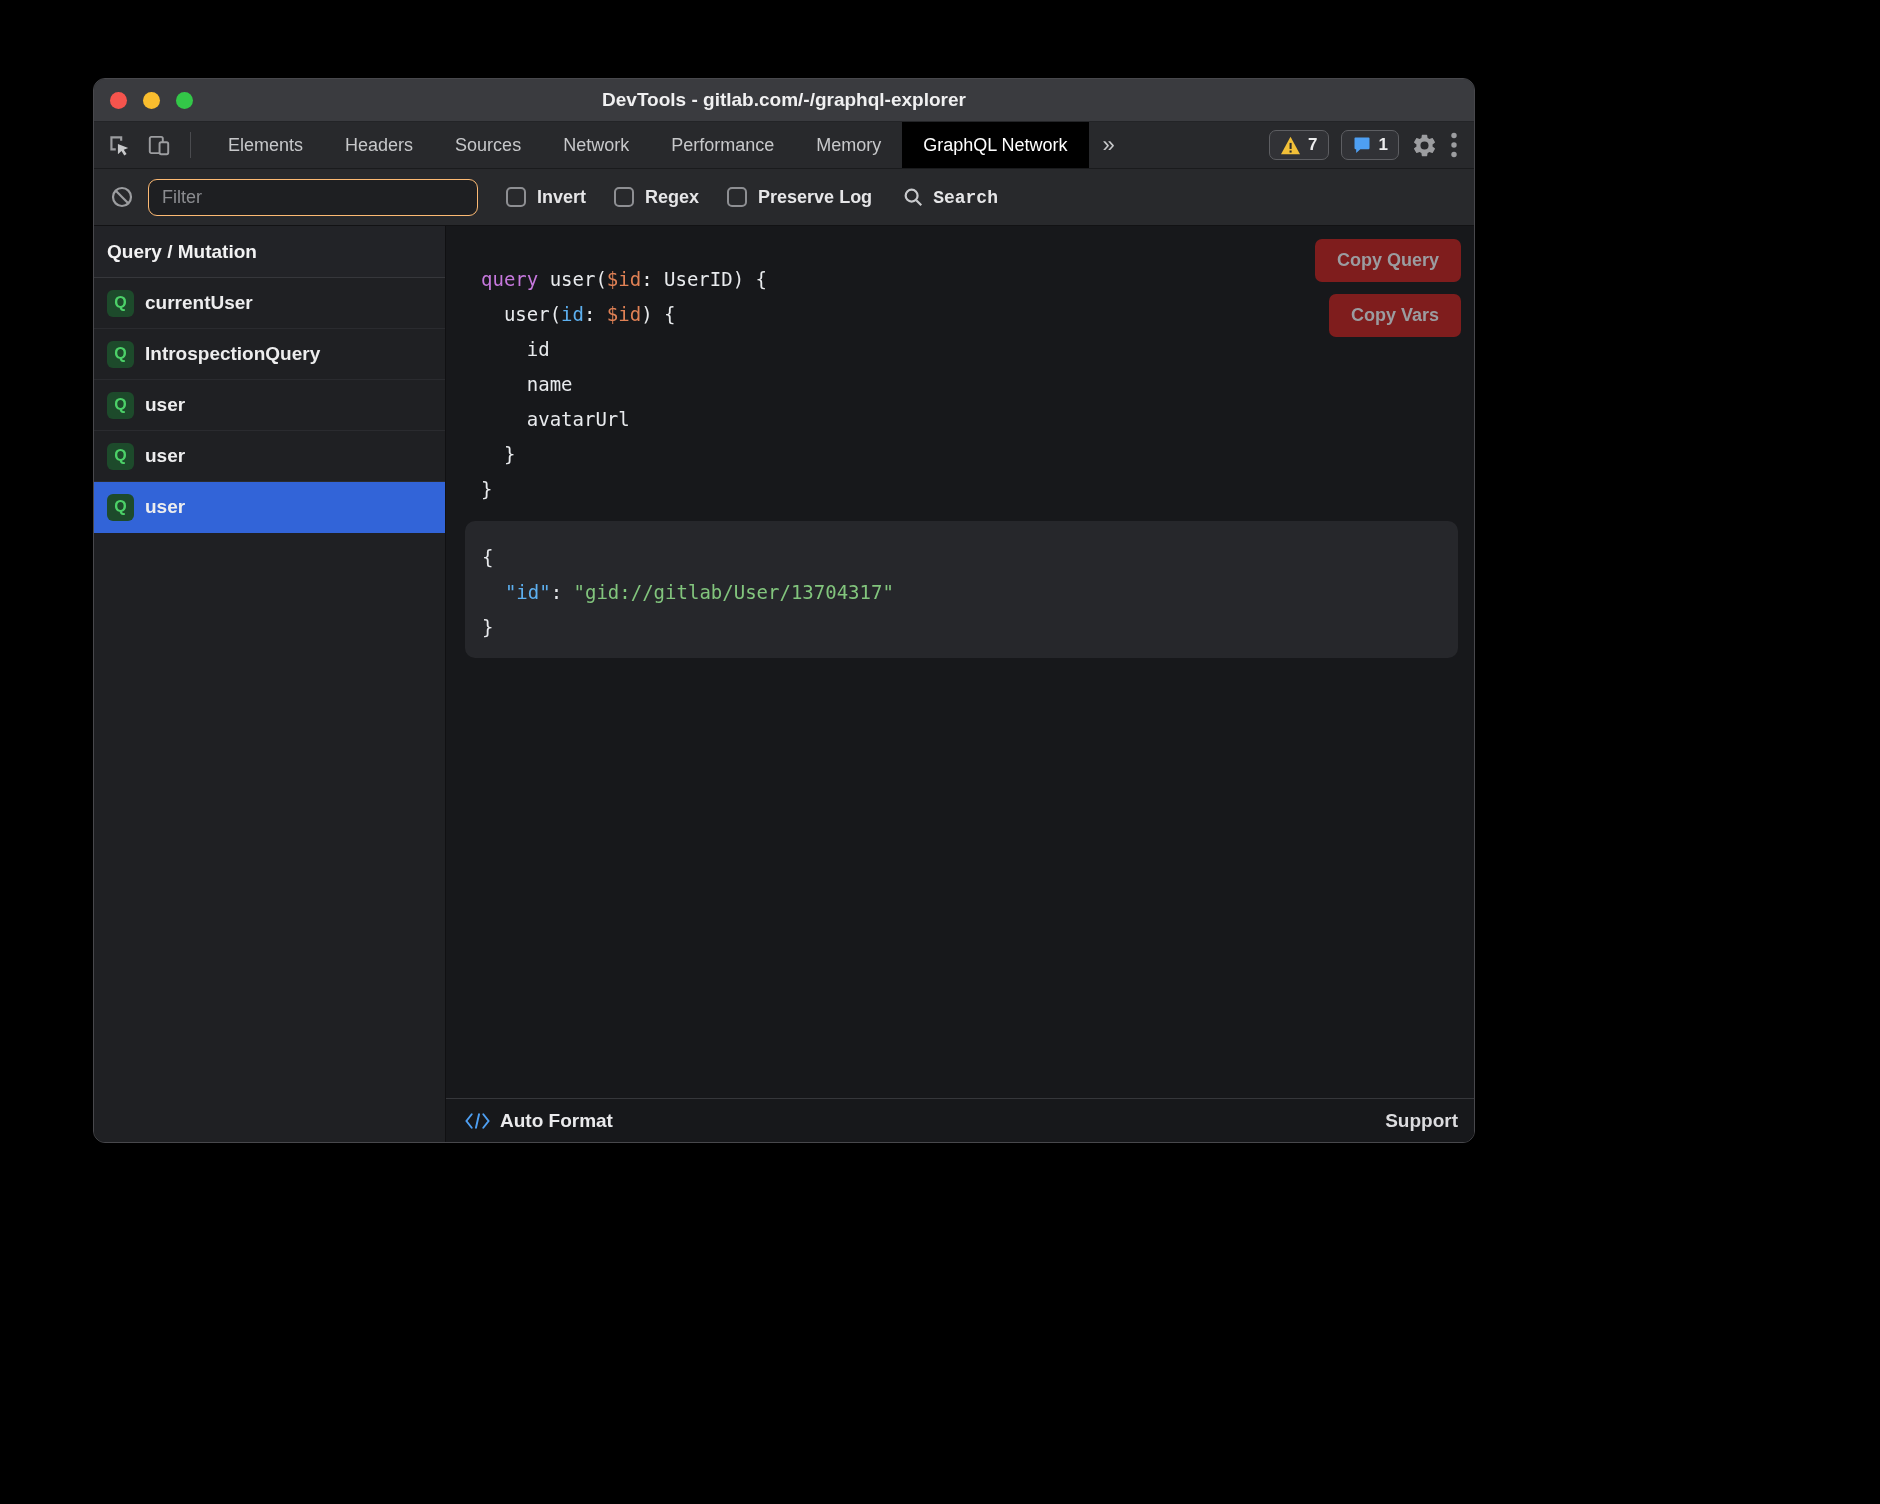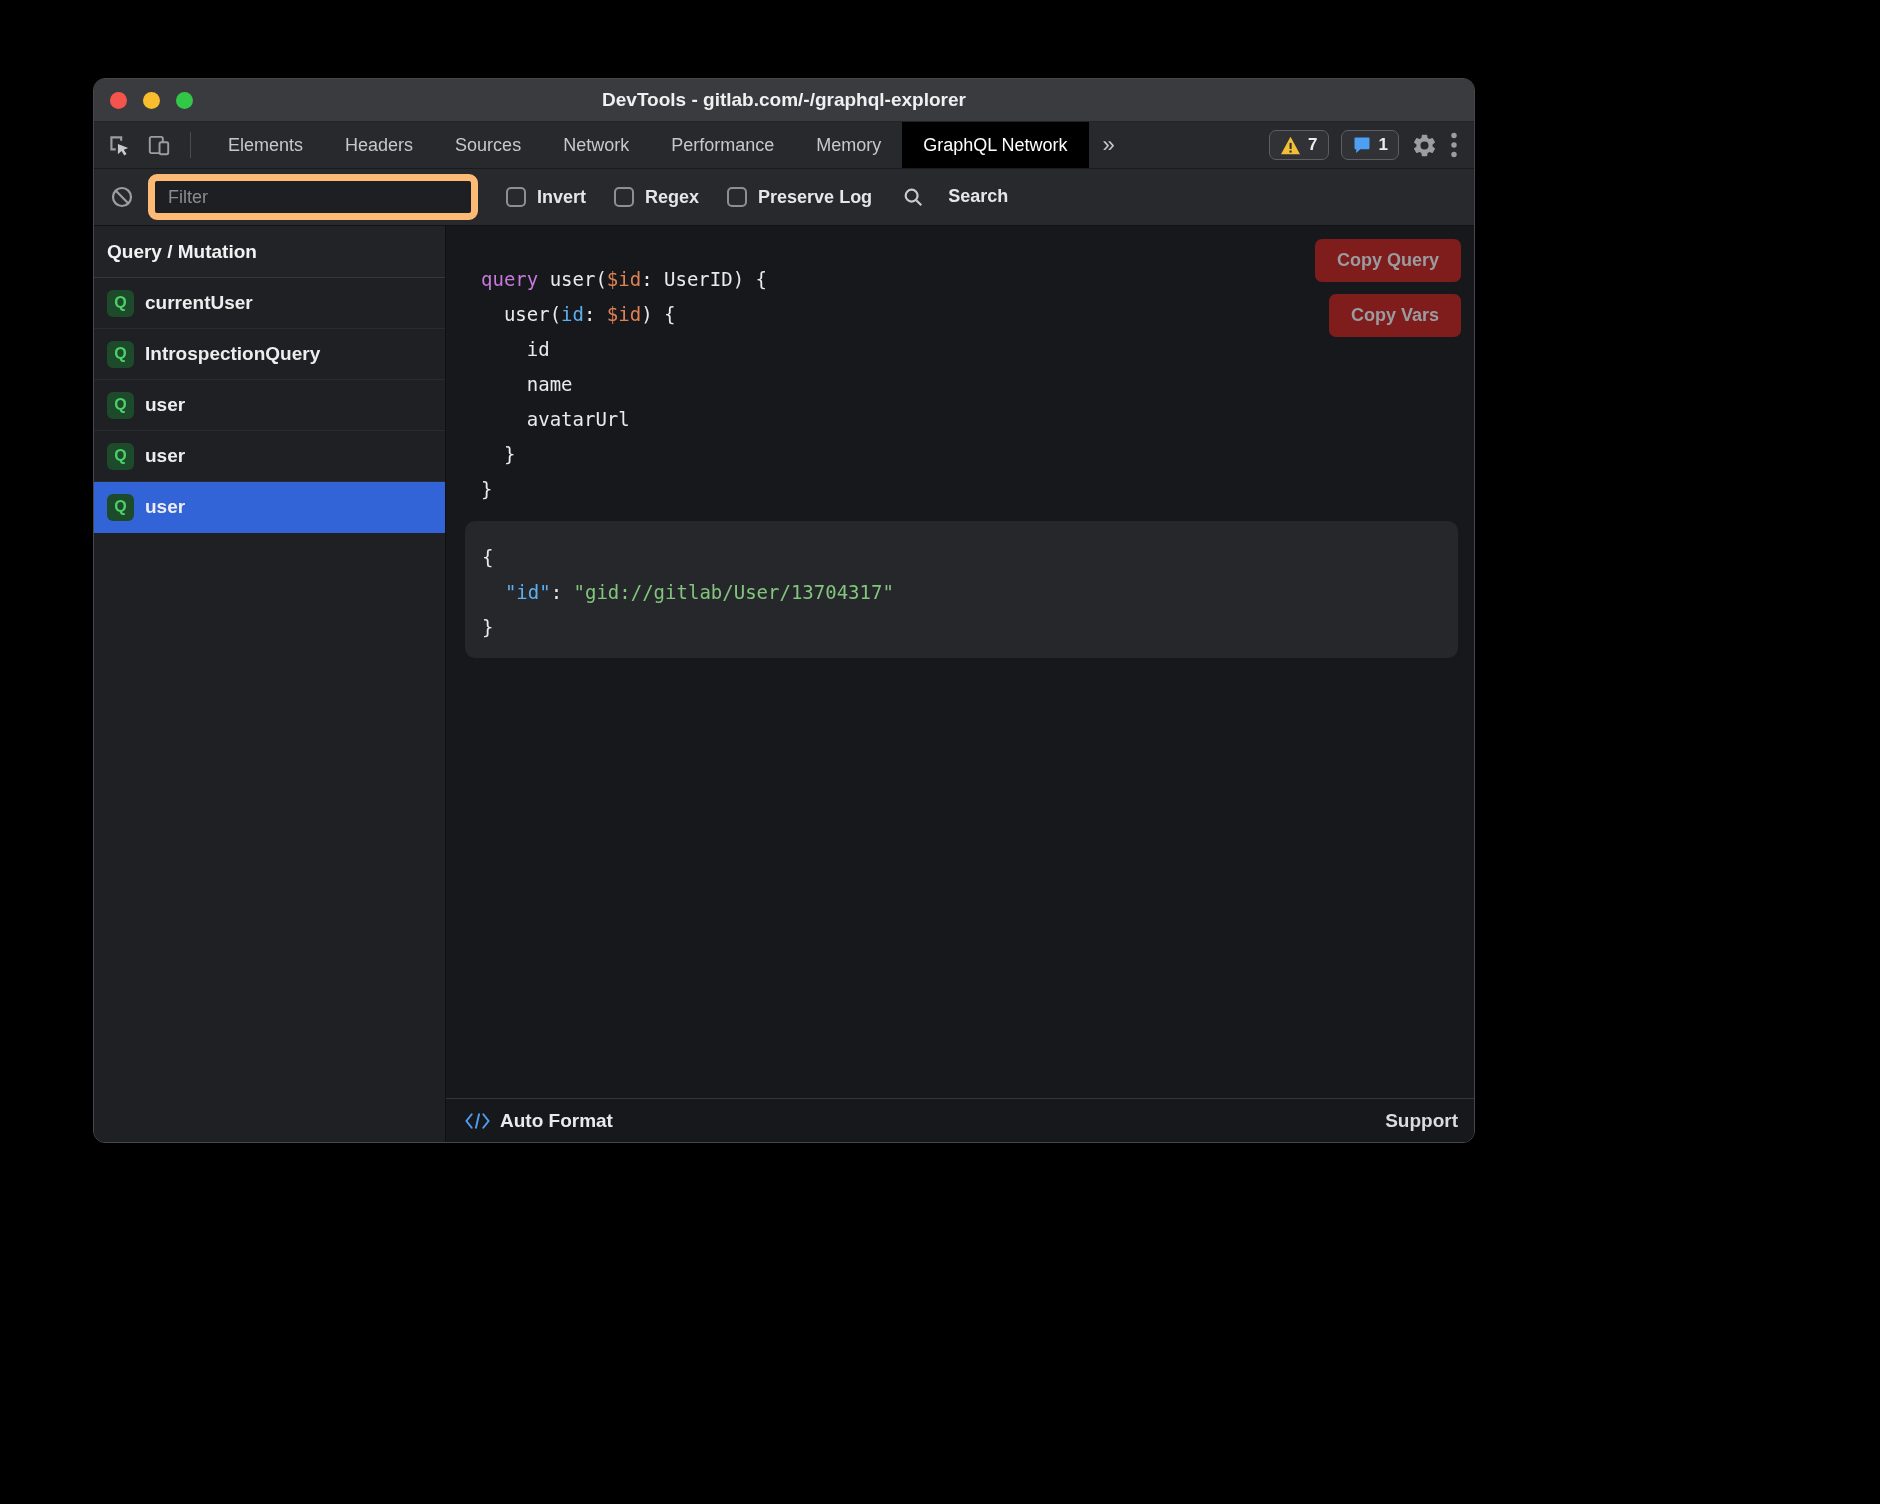--- a/index.html
+++ b/index.html
@@ -52,33 +52,33 @@
     padding:4px 10px; color:#ededee; font-size:17px; font-weight:700;
   }
 
   
   .filterbar {
     height:57px; background:#28292c; flex:0 0 auto;
     display:flex; align-items:center; padding:0 16px; border-bottom:1px solid #121214;
   }
   .filter-input {
     width:330px; height:37px; margin-left:14px;
-    background:#1e1f22; border:7px solid #fdba74; border-radius:9px;
+    background:#1e1f22; border:1px solid #fdba74; border-radius:9px;
     color:#e9e9eb; font-size:18px; padding:16px 13px; outline:none;
     font-family:"Liberation Sans", sans-serif;
   }
   .filter-input::placeholder { color:#8b8c90; }
   .cb-group { display:flex; align-items:center; }
   .cb { display:flex; align-items:center; gap:11px; margin-left:28px; cursor:default; }
   .cb-box {
     width:20px; height:20px; border:2px solid #8e8f93; border-radius:5px;
     background:transparent; flex:0 0 auto;
   }
   .cb-label, .search-label { color:#e6e6e8; font-size:18px; font-weight:700; white-space:nowrap; }
-  .search-group { display:flex; align-items:flex-start; gap:24px; margin-left:30px; }
+  .search-group { display:flex; align-items:flex-end; gap:9px; margin-left:30px;font-family:Liberation Mono, monospace; }
 
   
   .main { flex:1 1 auto; display:flex; min-height:0; }
 
   .sidebar {
     width:352px; flex:0 0 auto; background:#1f2023;
     border-right:1px solid #101012; display:flex; flex-direction:column;
   }
   .sidebar-header {
     height:52px; flex:0 0 auto; display:flex; align-items:center;

